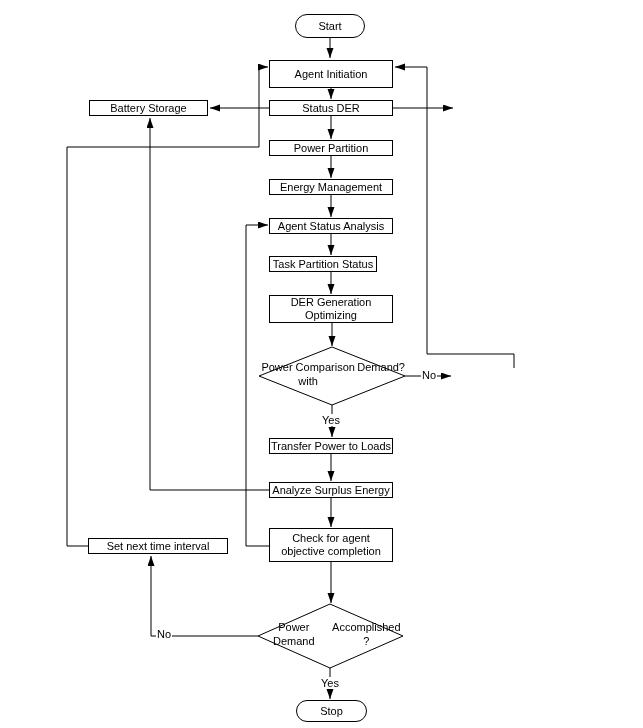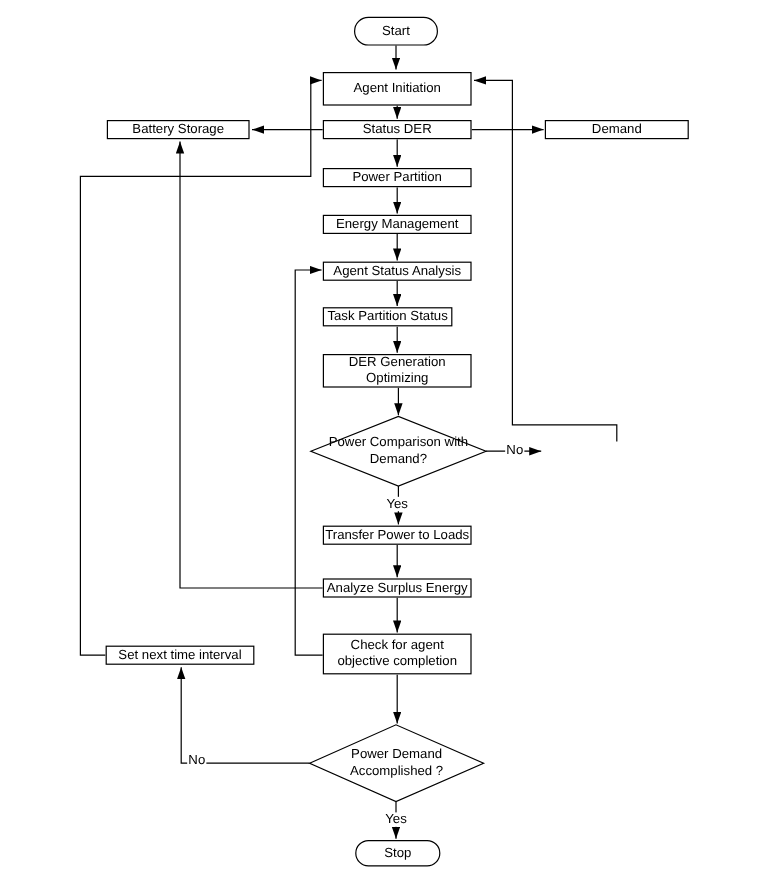--- a/index.html
+++ b/index.html
@@ -43,22 +43,22 @@
     text-align: center;
   }
   .terminator { border-radius: 13px; }
   .diamond-label {
     position: absolute;
     box-sizing: border-box;
     color: var(--text, #000);
     font-size: 11px;
     line-height: 14px;
     display: flex;
-    flex-direction: column;
-    align-items: center;
+    flex-direction: row;
+    align-items: flex-start;
     justify-content: center;
     text-align: center;
     background: transparent;
     border: none;
   }
   .edge-label {
     position: absolute;
     transform: translate(-50%, -50%);
     background: var(--bg, #fff);
     color: var(--text, #000);
@@ -115,23 +115,20 @@
   </div>
 
   <div class="node" style="left:269px; top:100px; width:124px; height:16px;">
     <span>Status DER</span>
   </div>
 
   <div class="node" style="left:89px; top:100px; width:119px; height:16px;">
     <span>Battery Storage</span>
   </div>
 
-  <div class="node" style="left:454px; top:100px; width:120px; height:16px;">
-    <span>Demand</span>
-  </div>
 
   <div class="node" style="left:269px; top:140px; width:124px; height:16px;">
     <span>Power Partition</span>
   </div>
 
   <div class="node" style="left:269px; top:179px; width:124px; height:16px;">
     <span>Energy Management</span>
   </div>
 
   <div class="node" style="left:269px; top:218px; width:124px; height:16px;">
@@ -164,21 +161,21 @@
   <div class="node" style="left:269px; top:528px; width:124px; height:34px;">
     <span>Check for agent</span>
     <span>objective completion</span>
   </div>
 
   <div class="diamond-label" style="left:258px; top:620px; width:145px; height:32px;">
     <span>Power Demand</span>
     <span>Accomplished ?</span>
   </div>
 
-  <div class="node" style="left:88px; top:538px; width:124px; height:16px;">
+  <div class="node" style="left:88px; top:538px; width:140px; height:16px;">
     <span>Set next time interval</span>
   </div>
 
   <div class="node terminator" style="left:296px; top:700px; width:71px; height:22px;">
     <span>Stop</span>
   </div>
 
   <div class="edge-label" style="left:429px; top:375px;">No</div>
   <div class="edge-label" style="left:331px; top:420px;">Yes</div>
   <div class="edge-label" style="left:164px; top:634px;">No</div>

